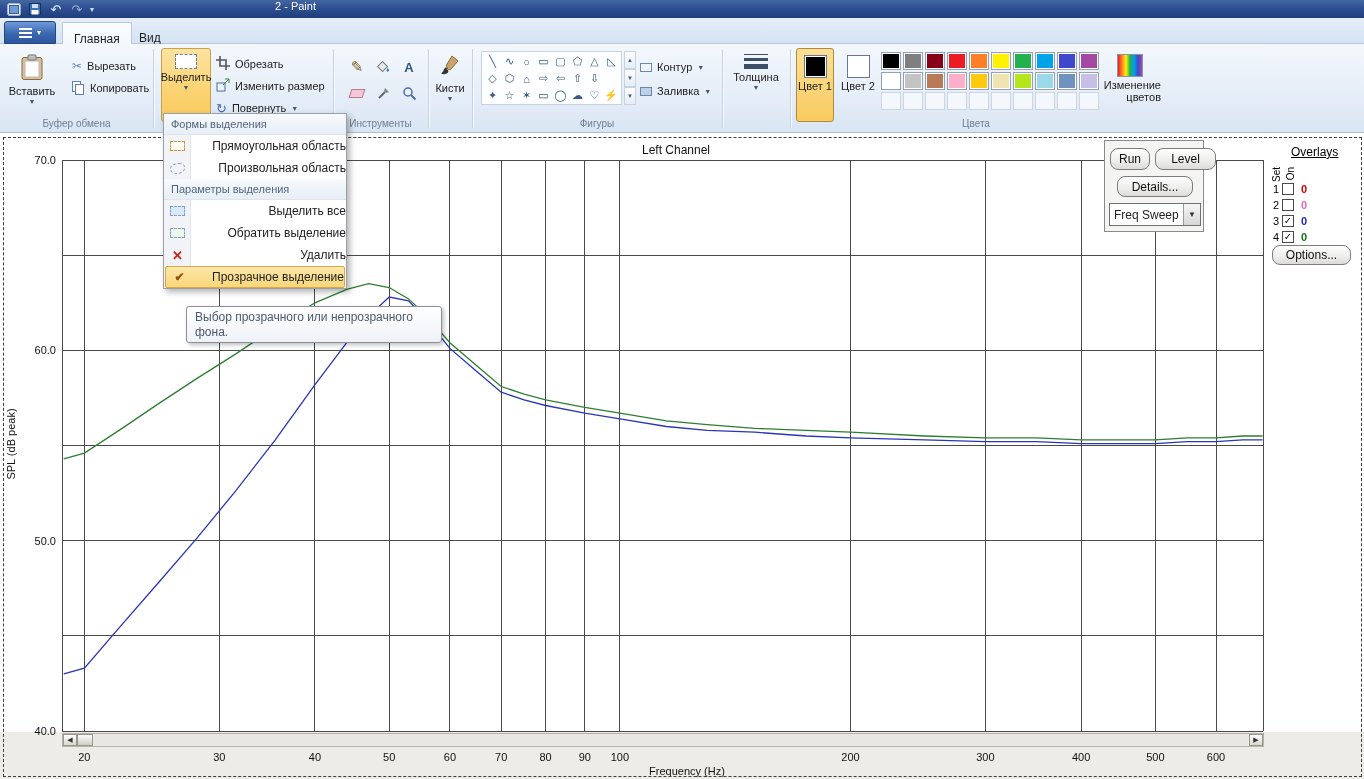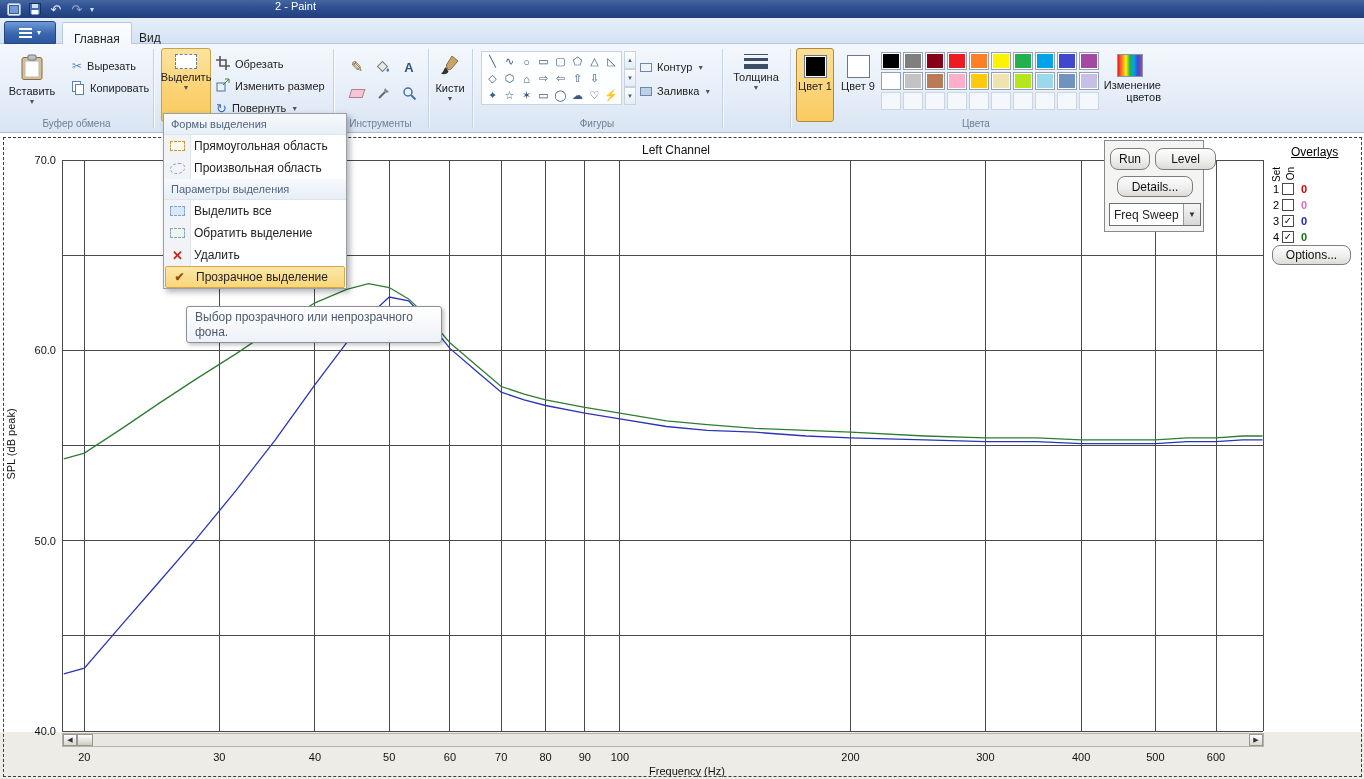--- a/index.html
+++ b/index.html
@@ -59,21 +59,21 @@
   .rainbow{width:26px;height:23px;border:1px solid #8a96a6;
     background:linear-gradient(90deg,#e81c24,#ff7f27,#fff200,#22b14c,#00a2e8,#3f48cc,#a349a4);}
   .lbl2{text-align:right;line-height:12px;}
 
   
   .menu{position:absolute;left:163px;top:113px;width:184px;z-index:50;font-size:12px;
     border:1px solid #9aa0a8;box-shadow:3px 3px 6px rgba(0,0,0,.3);
     background:linear-gradient(to right,#f1f3f6 0,#f1f3f6 26px,#e2e5e9 26px,#e2e5e9 27px,#fff 27px);}
   .menu-header{height:21px;background:linear-gradient(#f7fafd,#e7eef7);border-bottom:1px solid #dde4ec;
     color:#51647e;display:flex;align-items:center;padding-left:7px;font-size:11px;}
-  .menu-item{height:22px;display:flex;align-items:center;gap:6px;padding-left:3px;}
+  .menu-item{height:22px;display:flex;align-items:center;gap:6px;padding-left:3px;justify-content:space-between;}
   .menu-item .mi-icon{width:21px;display:flex;align-items:center;justify-content:center;flex:0 0 21px;}
   .menu-item.checked{border:1px solid #d9a648;border-radius:2px;background:linear-gradient(#fbe7a9,#f9d77a);margin:0 1px;}
   .ic-dashrect{width:15px;height:10px;border:1px dashed #c89a3e;background:#fffdf4;display:block;}
   .ic-dashfree{width:15px;height:11px;border:1px dashed #7fa3cb;border-radius:60% 40% 55% 45%;display:block;}
   .ic-dashall{width:15px;height:10px;border:1px dashed #7fa3cb;background:#d8e8f8;display:block;}
   .ic-dashinv{width:15px;height:10px;border:1px dashed #7fa3cb;background:#eef6e8;display:block;}
   .ic-del{color:#c5271e;font-weight:bold;font-size:13px;}
   .ic-check{width:16px;height:16px;display:flex;align-items:center;justify-content:center;
     color:#9c4a14;font-weight:bold;font-size:12px;}
 
@@ -308,21 +308,21 @@
       <span class="caret">▼</span>
     </div>
     <div class="sep" style="left:790px;"></div>
 
     <div class="ctile sel" style="left:796px;top:4px;width:38px;height:74px;">
       <span class="sw" style="background:#000;"></span>
       <span class="lbl2">Цвет 1</span>
     </div>
     <div class="ctile" style="left:839px;top:4px;width:38px;height:74px;">
       <span class="sw" style="background:#fff;"></span>
-      <span class="lbl2">Цвет 9</span>
+      <span class="lbl2">Цвет 2</span>
     </div>
     <div class="palette" id="palette">
         <div class="pal-cell" style="background: rgb(0, 0, 0);"></div>
         <div class="pal-cell" style="background: rgb(127, 127, 127);"></div>
         <div class="pal-cell" style="background: rgb(136, 0, 21);"></div>
         <div class="pal-cell" style="background: rgb(237, 28, 36);"></div>
         <div class="pal-cell" style="background: rgb(255, 127, 39);"></div>
         <div class="pal-cell" style="background: rgb(255, 242, 0);"></div>
         <div class="pal-cell" style="background: rgb(34, 177, 76);"></div>
         <div class="pal-cell" style="background: rgb(0, 162, 232);"></div>

